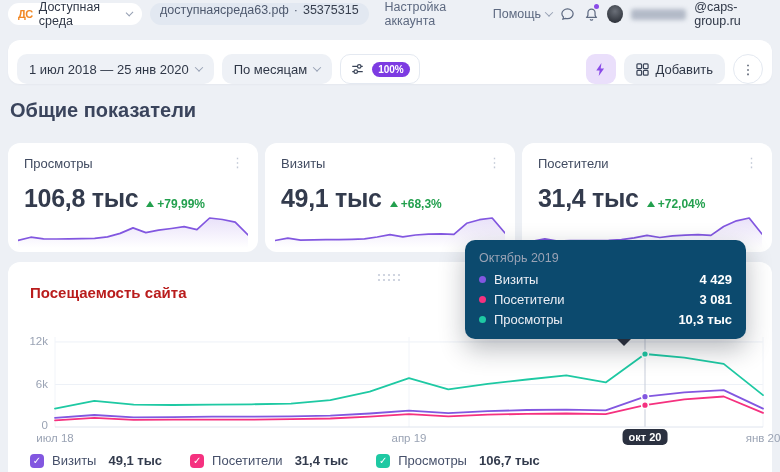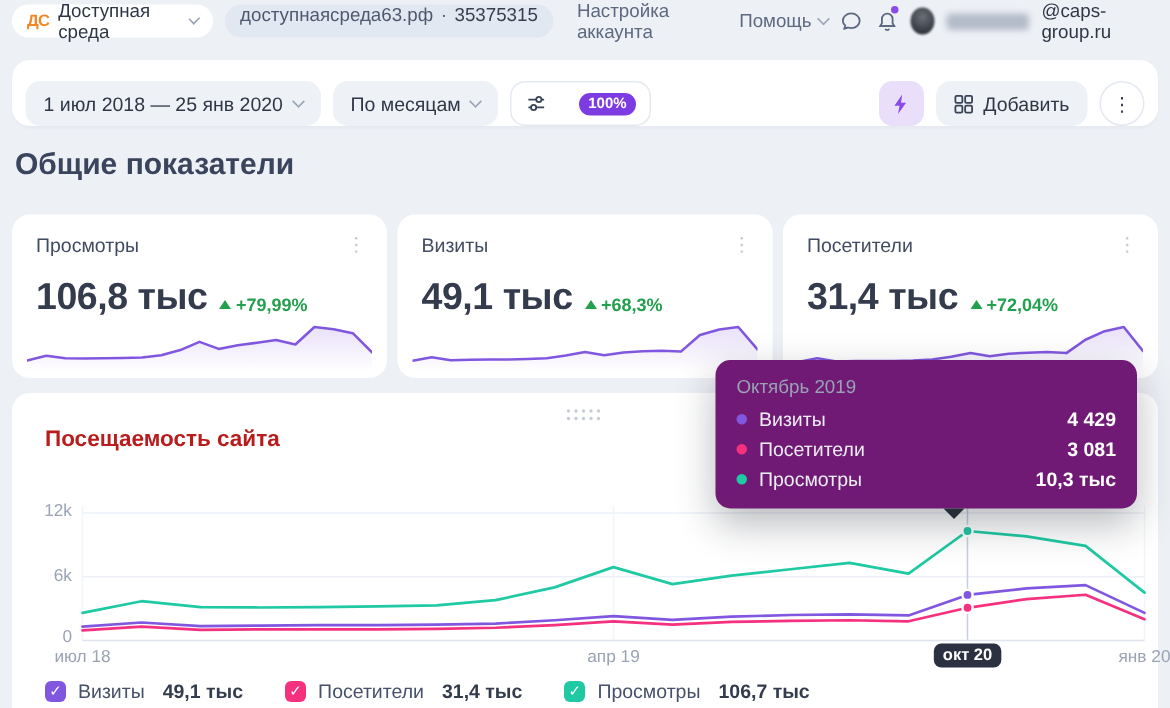--- a/index.html
+++ b/index.html
@@ -21,21 +21,21 @@
   .tb-spacer { flex:1; }
   .tb-link { color:#5d6980; cursor:pointer; display:flex; align-items:center; gap:5px; }
   .tb-icon { width:18px; height:18px; display:flex; align-items:center; justify-content:center; cursor:pointer; position:relative; }
   .bell-dot { position:absolute; top:-1px; right:0; width:5px; height:5px; border-radius:50%; background:#8a4be8; }
   .avatar { width:18px; height:18px; border-radius:50%; background:radial-gradient(circle at 50% 35%, #6a6f78, #1f232b); filter:blur(0.6px); cursor:pointer; }
   .blur-name { width:64px; height:11px; border-radius:3px; background:#b3bac8; filter:blur(2.2px); }
   .email { color:#2f3747; }
   
   .filter-card { position:absolute; left:8px; top:40px; width:764px; height:44px; background:#fff; border-radius:12px; display:flex; align-items:flex-end; gap:8px; padding:0 9px; box-shadow:0 1px 2px rgba(40,60,100,0.04); }
   .pill { background:#eef1f6; border-radius:10px; height:30px; display:flex; align-items:center; gap:7px; padding:0 12px; font-size:13px; color:#2f3747; cursor:pointer; }
-  .sampling { border:1px solid #e4e9f1; border-radius:10px; height:30px; display:flex; align-items:center; gap:21px; padding:0 9px; cursor:pointer; background:#fff; }
+  .sampling { border:1px solid #e4e9f1; border-radius:10px; height:30px; display:flex; align-items:center; gap:7px; padding:0 9px; cursor:pointer; background:#fff; }
   .badge-100 { background:#7d3be2; color:#fff; font-size:10px; font-weight:bold; border-radius:8px; padding:2px 6px; }
   .f-spacer { flex:1; }
   .bolt-btn { width:30px; height:30px; border-radius:9px; background:#eadffb; display:flex; align-items:center; justify-content:center; cursor:pointer; }
   .kebab-btn { width:30px; height:30px; border-radius:50%; border:1px solid #e4e9f1; background:#fff; display:flex; align-items:center; justify-content:center; color:#3a4458; font-size:13px; cursor:pointer; }
   
   .section-title { position:absolute; left:10px; top:99px; font-size:20px; font-weight:600; color:#3a445c; }
   
   .cards { position:absolute; left:8px; top:143px; width:764px; display:flex; gap:7px; }
   .card { position:relative; width:250px; height:109px; background:#fff; border-radius:12px; padding:13px 16px 0; overflow:hidden; }
   .card-title { font-size:13px; color:#414b61; }
@@ -56,21 +56,21 @@
   .x-axis { position:absolute; left:47px; top:170px; width:708px; height:18px; }
   .x-label { position:absolute; transform:translateX(-50%); font-size:11.5px; color:#9aa3b4; white-space:nowrap; }
   .x-label.hl { background:#2b3140; color:#fff; font-size:11px; font-weight:600; padding:2px 6px; border-radius:5px; top:-3px; }
   
   .legend { position:absolute; left:22px; top:191px; display:flex; gap:28px; align-items:center; }
   .legend-item { display:flex; align-items:center; gap:8px; cursor:pointer; }
   .legend-check { width:14px; height:14px; border-radius:4px; color:#fff; font-size:10px; display:flex; align-items:center; justify-content:center; }
   .legend-label { font-size:13px; color:#46506a; }
   .legend-value { font-size:13px; font-weight:600; color:#333b4d; margin-left:4px; }
   
-  .tooltip { position:absolute; left:477px; top:240px; width:281px; background:#701a75; border-radius:10px; padding:11px 14px 12px; z-index:50; box-shadow:0 10px 26px rgba(20,25,40,0.30); }
+  .tooltip { position:absolute; left:465px; top:240px; width:281px; background:#0c4a6e; border-radius:10px; padding:11px 14px 12px; z-index:50; box-shadow:0 10px 26px rgba(20,25,40,0.30); }
   .tooltip:after { content:''; position:absolute; bottom:-7px; left:152px; border:7px solid transparent; border-top:7px solid #272c39; border-bottom:0; }
   .tt-title { font-size:12.5px; color:#99a2b4; margin-bottom:7px; }
   .tt-row { display:flex; align-items:center; gap:8px; margin-top:5px; font-size:13px; color:#eceef4; }
   .tt-dot { width:7px; height:7px; border-radius:50%; flex:none; }
   .tt-value { margin-left:auto; font-weight:600; color:#fff; }
 </style>
 </head>
 <body>
 
 <div class="topbar">

